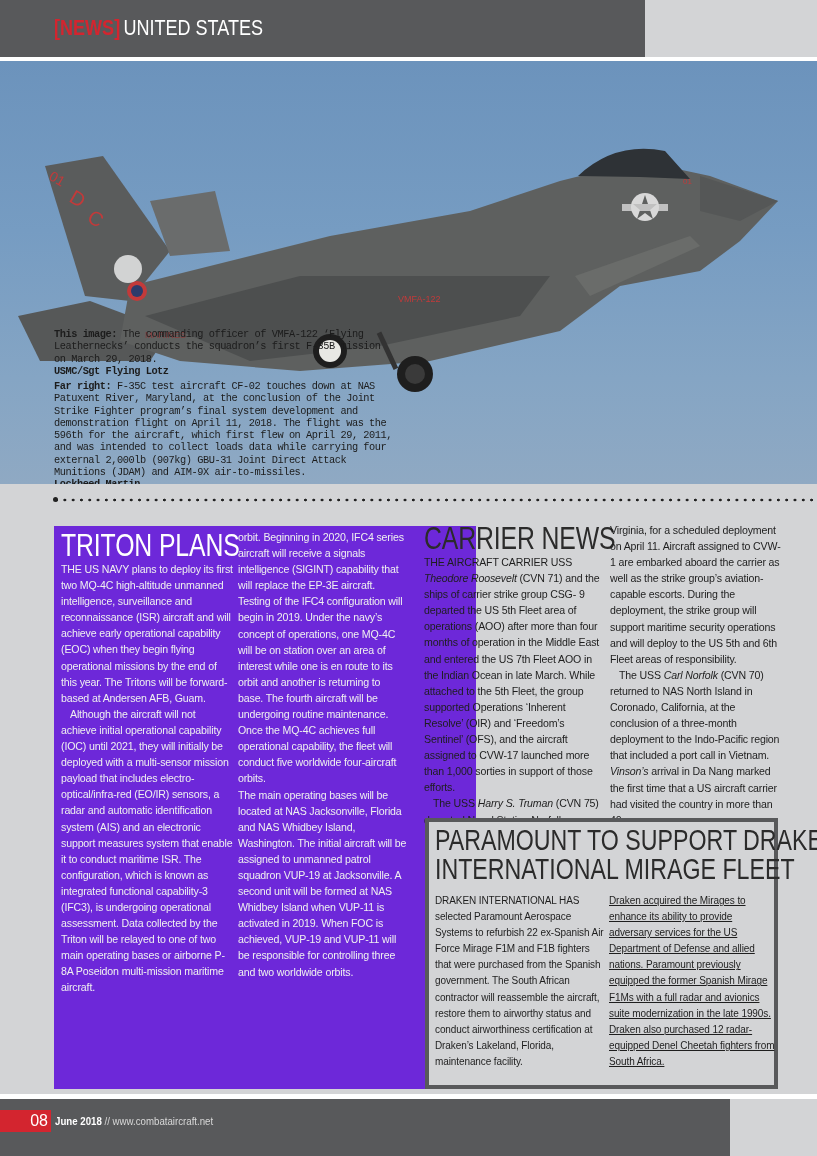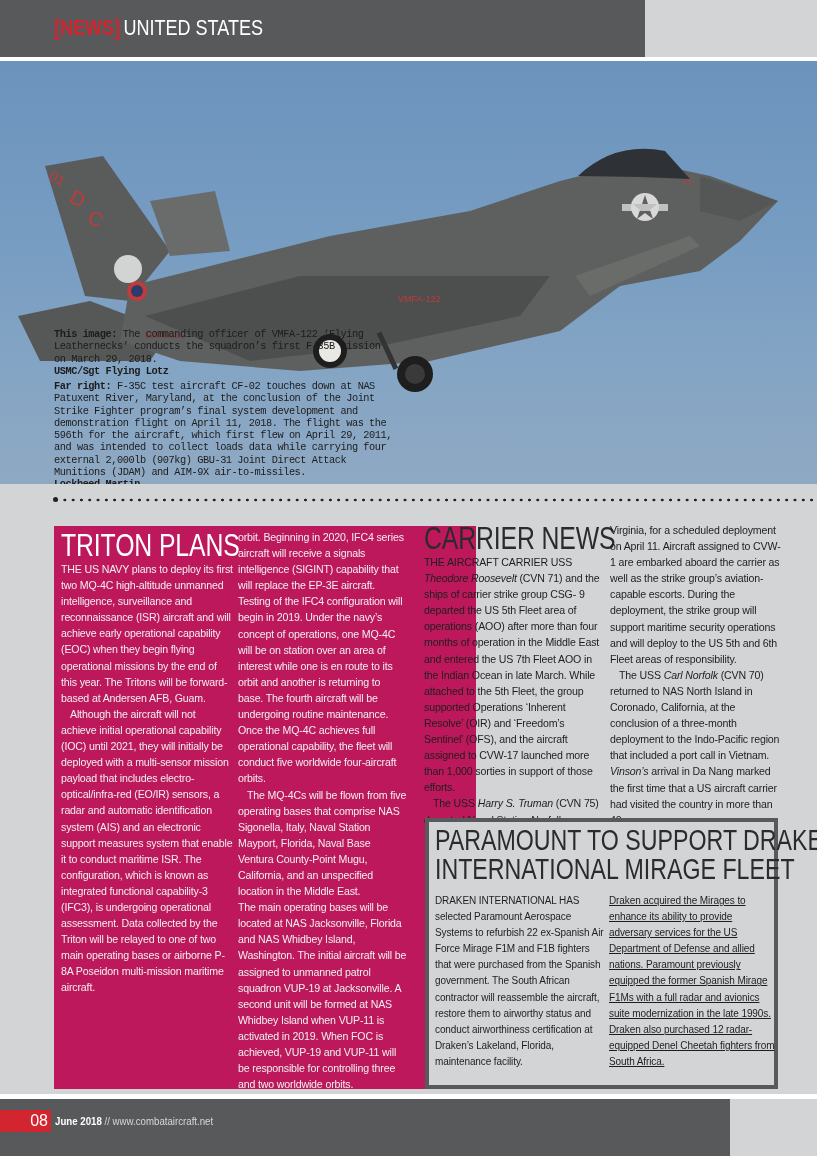--- a/index.html
+++ b/index.html
@@ -18,21 +18,21 @@
 
   .caption { position:absolute; left:54px; font-size:10.3px; line-height:12.3px; color:#1c1c1c; font-family:Liberation Mono, monospace; letter-spacing:-0.45px; }
   .caption b { font-weight:bold; }
   .cap1 { top:328px; width:330px; }
   .cap2 { top:380px; width:345px; }
 
   .dots { position:absolute; left:55px; top:497px; width:762px; height:6px; overflow:hidden;
           background-image:radial-gradient(circle,#222 1.3px,transparent 1.6px); background-size:8.3px 6px; background-position:14px 0; }
   .dot-first { position:absolute; left:53px; top:497px; width:5px; height:5px; border-radius:50%; background:#222; }
 
-  .triton { position:absolute; left:54px; top:526px; width:422px; height:563px; background:#be185d; }
+  .triton { position:absolute; left:54px; top:526px; width:422px; height:563px; background:#6d28d9; }
   .triton .col { position:absolute; top:0; font-family:"Liberation Sans", sans-serif; font-size:10.6px; line-height:16.1px; color:#f0f0f0; letter-spacing:-0.15px; }
   .triton .c1 { left:7px; width:172px; }
   .triton .c2 { left:184px; top:3px; width:170px; }
   .headline { font-family:"Liberation Sans", sans-serif; font-weight:normal; white-space:nowrap; transform:scaleX(0.8); transform-origin:left top; }
   .triton h2 { font-size:31px; line-height:30px; color:#ffffff; margin-top:5px; margin-bottom:0; }
   .indent { text-indent:9px; }
 
   .carrier { position:absolute; left:424px; top:520px; width:370px; }
   .carrier h2 { font-size:31px; line-height:30px; color:#2b2b2b; margin-top:4px; }
   .carrier .col { position:absolute; font-size:10.6px; line-height:16.1px; color:#1e1e1e; letter-spacing:-0.15px; }
@@ -115,21 +115,20 @@
 <div class="dots"></div>
 
 <div class="triton">
   <div class="col c1">
     <h2 class="headline">TRITON PLANS</h2>
     <p>THE US NAVY plans to deploy its first two MQ-4C high-altitude unmanned intelligence, surveillance and reconnaissance (ISR) aircraft and will achieve early operational capability (EOC) when they begin flying operational missions by the end of this year. The Tritons will be forward-based at Andersen AFB, Guam.</p>
     <p class="indent">Although the aircraft will not achieve initial operational capability (IOC) until 2021, they will initially be deployed with a multi-sensor mission payload that includes electro-optical/infra-red (EO/IR) sensors, a radar and automatic identification system (AIS) and an electronic support measures system that enable it to conduct maritime ISR. The configuration, which is known as integrated functional capability-3 (IFC3), is undergoing operational assessment. Data collected by the Triton will be relayed to one of two main operating bases or airborne P-8A Poseidon multi-mission maritime aircraft.</p>
   </div>
   <div class="col c2">
     <p>orbit.  Beginning in 2020, IFC4 series aircraft will receive a signals intelligence (SIGINT) capability that will replace the EP-3E aircraft. Testing of the IFC4 configuration will begin in 2019. Under the navy’s concept of operations, one MQ-4C will be on station over an area of interest while one is en route to its orbit and another is returning to base. The fourth aircraft will be undergoing routine maintenance. Once the MQ-4C achieves full operational capability, the fleet will conduct five worldwide four-aircraft orbits.</p>
-    <p class="indent">The MQ-4Cs will be flown from five operating bases that comprise NAS Sigonella, Italy, Naval Station Mayport, Florida, Naval Base Ventura County-Point Mugu, California, and an unspecified location in the Middle East.</p>
     <p>The main operating bases will be located at NAS Jacksonville, Florida and NAS Whidbey Island, Washington. The initial aircraft will be assigned to unmanned patrol squadron VUP-19 at Jacksonville. A second unit will be formed at NAS Whidbey Island when VUP-11 is activated in 2019. When FOC is achieved, VUP-19 and VUP-11 will be responsible for controlling three and two worldwide orbits.</p>
   </div>
 </div>
 
 <div class="carrier">
   <div class="col c1">
     <h2 class="headline">CARRIER NEWS</h2>
     <p><span>THE AIRCRAFT CARRIER USS </span><i>Theodore Roosevelt</i><span> (CVN 71) and the ships of carrier strike group CSG- 9 departed the US 5th Fleet area of operations (AOO) after more than four months of operation in the Middle East and entered the US 7th Fleet AOO in the Indian Ocean in late March. While attached to the 5th Fleet, the group supported Operations ‘Inherent Resolve’ (OIR) and ‘Freedom’s Sentinel’ (OFS), and the aircraft assigned to CVW-17 launched more than 1,000 sorties in support of those efforts.</span></p>
     <p class="indent"><span>The USS </span><i>Harry S. Truman</i><span> (CVN 75) departed Naval Station Norfolk,</span></p>
   </div>

